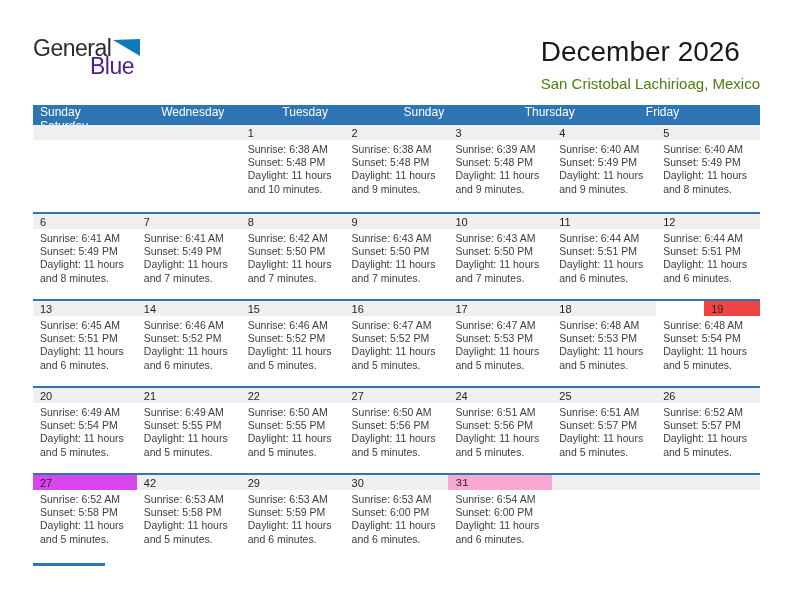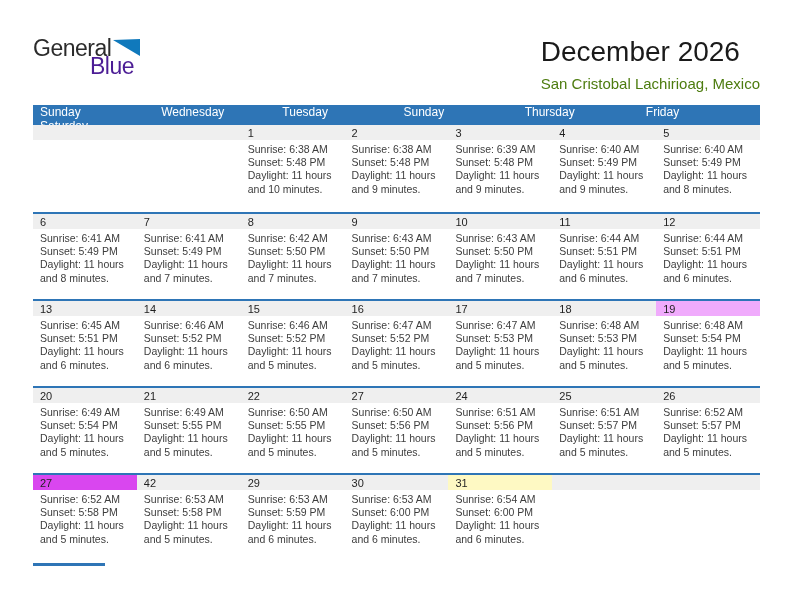--- a/index.html
+++ b/index.html
@@ -256,21 +256,21 @@
           <div class="day-cell">
             <div class="daynum" style="background: rgb(239, 239, 239);">18</div>
             <div class="details">
               <div class="detail-line">Sunrise: 6:48 AM</div>
               <div class="detail-line">Sunset: 5:53 PM</div>
               <div class="detail-line">Daylight: 11 hours</div>
               <div class="detail-line">and 5 minutes.</div>
             </div>
           </div>
           <div class="day-cell">
-            <div class="daynum" style="background: #f0abfc;">19</div>
+            <div class="daynum" style="background: #ef4444; margin-left: 48px;">19</div>
             <div class="details">
               <div class="detail-line">Sunrise: 6:48 AM</div>
               <div class="detail-line">Sunset: 5:54 PM</div>
               <div class="detail-line">Daylight: 11 hours</div>
               <div class="detail-line">and 5 minutes.</div>
             </div>
           </div>
         </div>
         <div class="week-row bordered" style="border-top-color: rgb(46, 117, 182);">
           <div class="day-cell">
@@ -368,21 +368,21 @@
           <div class="day-cell">
             <div class="daynum" style="background: rgb(239, 239, 239);">30</div>
             <div class="details">
               <div class="detail-line">Sunrise: 6:53 AM</div>
               <div class="detail-line">Sunset: 6:00 PM</div>
               <div class="detail-line">Daylight: 11 hours</div>
               <div class="detail-line">and 6 minutes.</div>
             </div>
           </div>
           <div class="day-cell">
-            <div class="daynum" style="background: #fef9c3;">31</div>
+            <div class="daynum" style="background: #f9a8d4; font-family: Liberation Mono, monospace;">31</div>
             <div class="details">
               <div class="detail-line">Sunrise: 6:54 AM</div>
               <div class="detail-line">Sunset: 6:00 PM</div>
               <div class="detail-line">Daylight: 11 hours</div>
               <div class="detail-line">and 6 minutes.</div>
             </div>
           </div>
           <div class="day-cell">
             <div class="daynum" style="background: rgb(239, 239, 239);"></div>
             <div class="details"></div>

